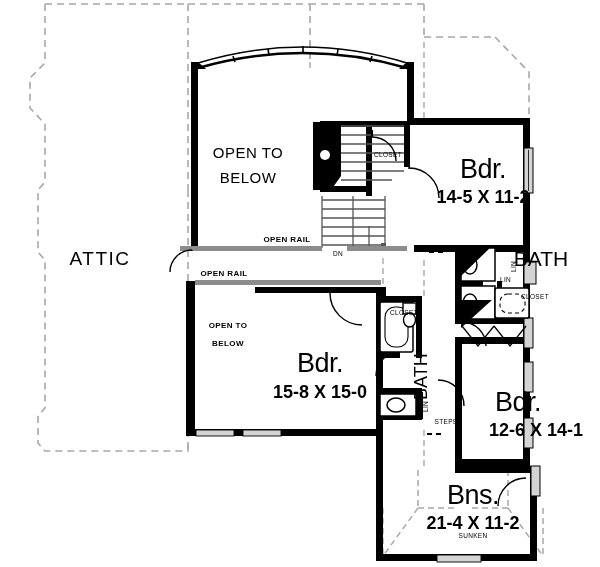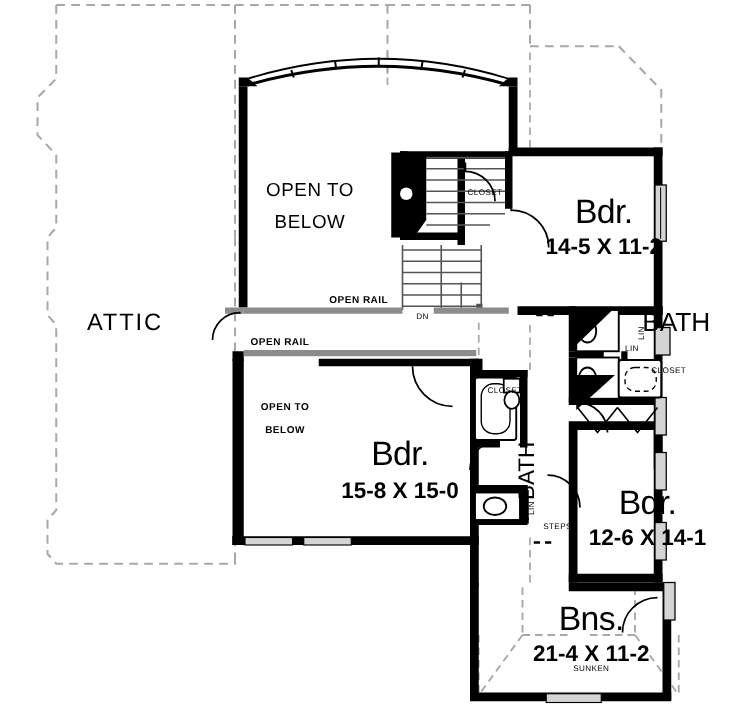--- a/index.html
+++ b/index.html
@@ -375,19 +375,19 @@
 
   <div class="lbl tiny-6 ctr" style="left:404px; top:310px; transform:translate(-50%,0);">CLOSET</div>
 
   <div class="lbl bath-vert" style="left:412px; top:400px;">BATH</div>
 
   <div class="lbl tiny-vert" style="left:423px; top:412px;">LIN</div>
 
   <div class="lbl tiny-6 ctr" style="left:446px; top:419px; transform:translate(-50%,0);">STEPS</div>
 
   <div class="lbl room-name ctr" style="left:518px; top:389px; transform:translate(-50%,0);">Bdr.</div>
-  <div class="lbl room-dim ctr" style="left:518px; top:421px; transform:translate(-50%,0);">12-6 X 14-1</div>
+  <div class="lbl room-dim ctr" style="left:536px; top:421px; transform:translate(-50%,0);">12-6 X 14-1</div>
 
   <div class="lbl room-name ctr" style="left:473px; top:482px; transform:translate(-50%,0);text-align:center;">Bns.</div>
   <div class="lbl room-dim ctr" style="left:473px; top:514px; transform:translate(-50%,0);">21-4 X 11-2</div>
   <div class="lbl tiny-6 ctr" style="left:473px; top:533px; transform:translate(-50%,0);">SUNKEN</div>
 
 </div>
 
 </body></html>

